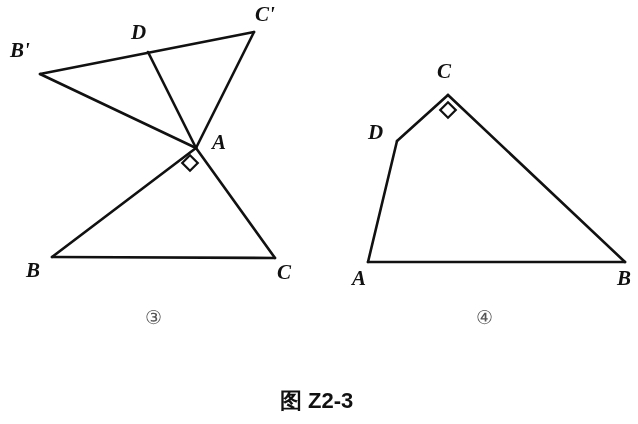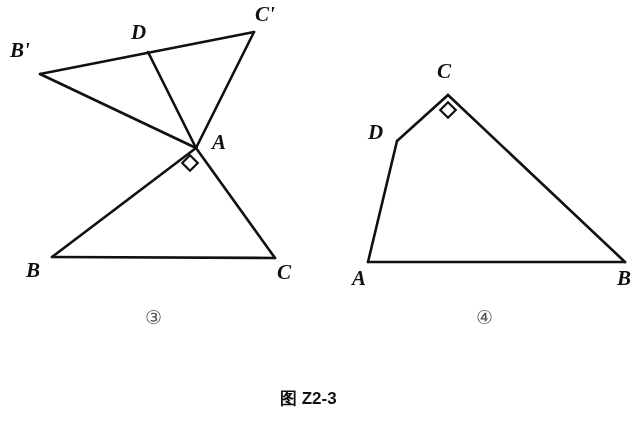--- a/index.html
+++ b/index.html
@@ -49,21 +49,21 @@
     font-size: 19px;
     line-height: 1;
     color: #555555;
     white-space: nowrap;
     user-select: none;
   }
   .figure-caption {
     position: absolute;
     font-family: "Liberation Sans", "DejaVu Sans", sans-serif;
     font-weight: 700;
-    font-size: 17px;
+    font-size: 22px;
     line-height: 1;
     color: #111111;
     white-space: nowrap;
     user-select: none;
   }
 </style>
 </head>
 <body>
 
 <div id="figure-root">

